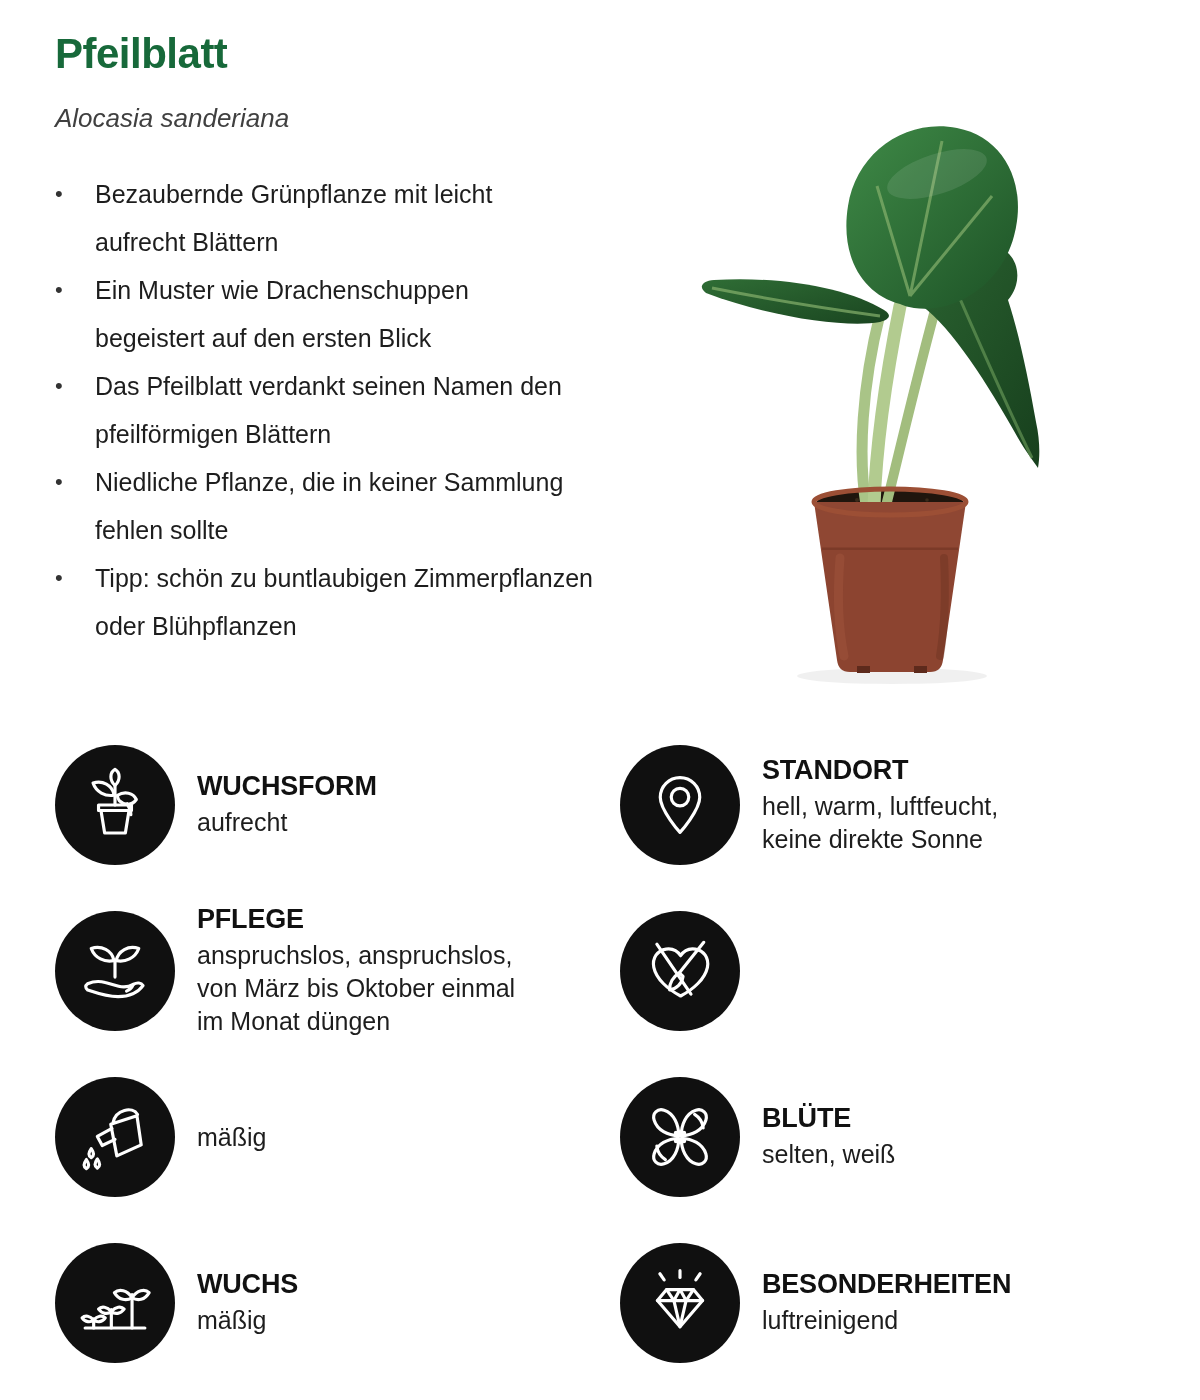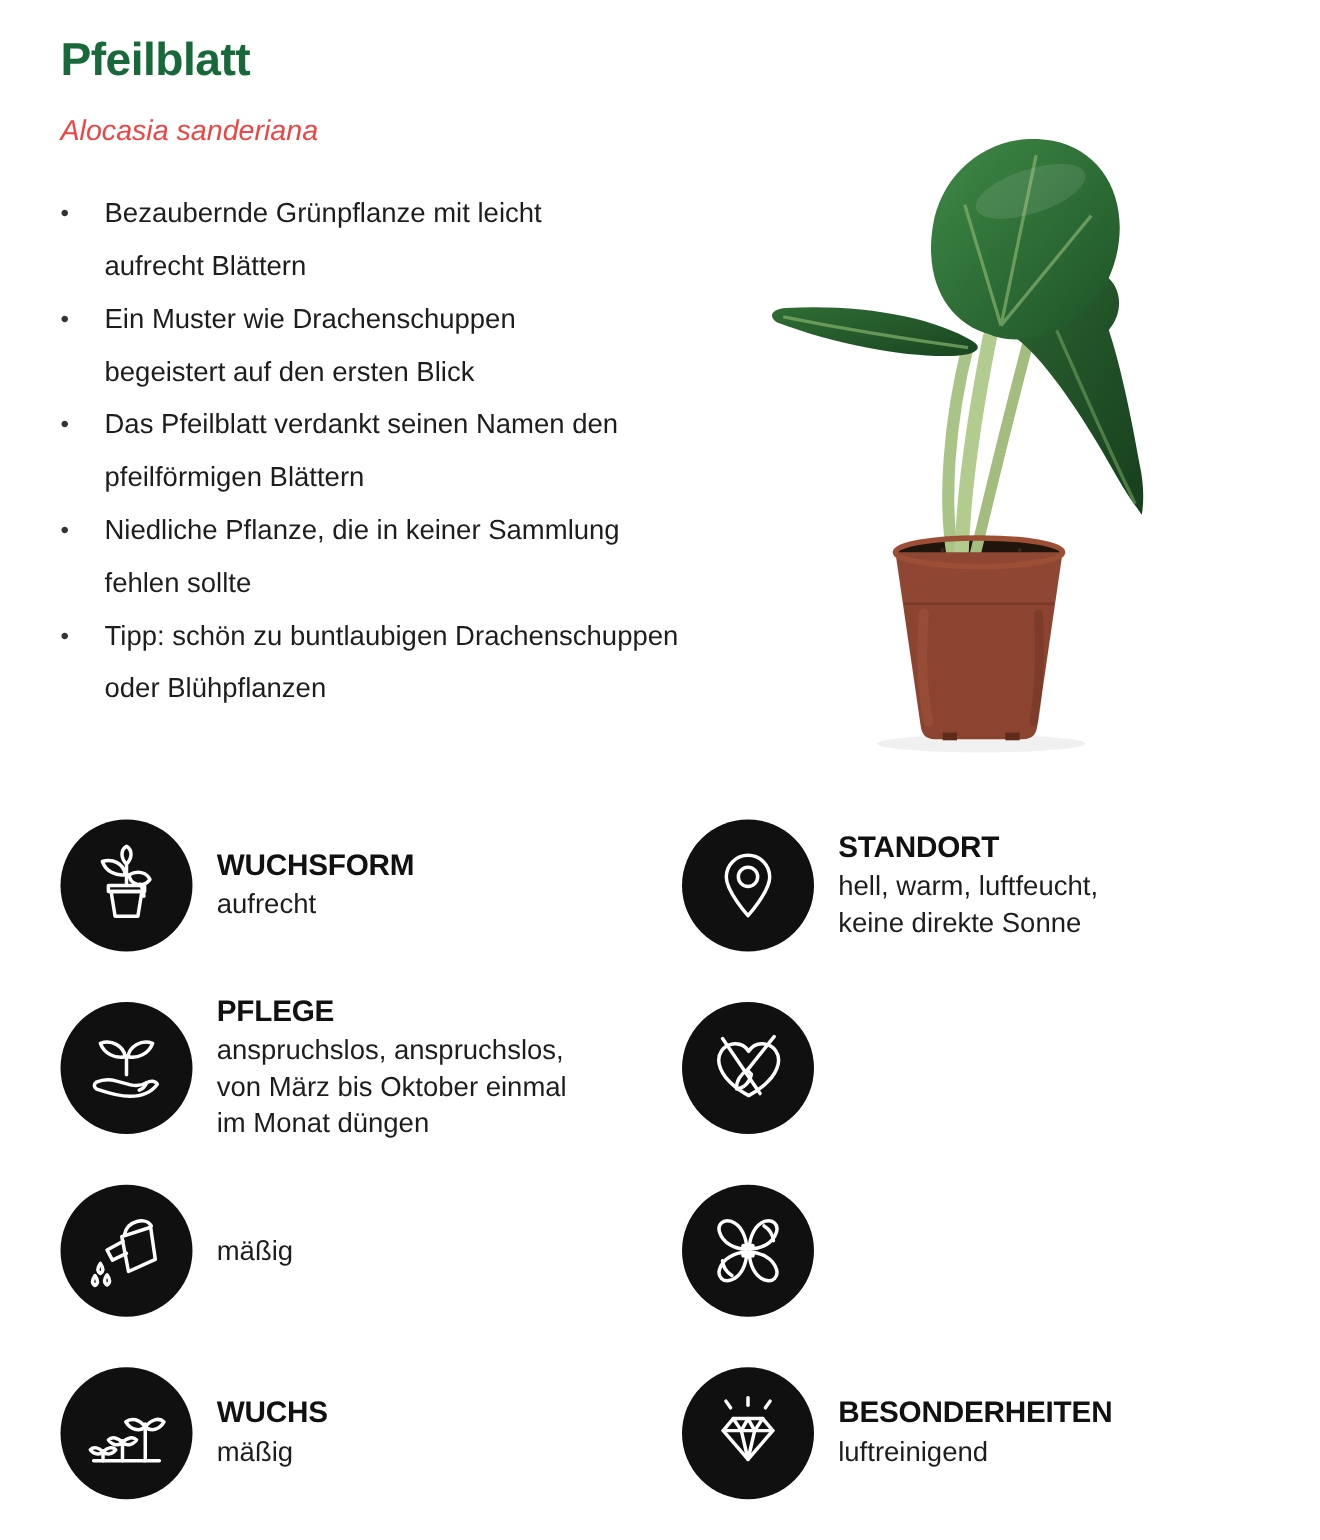--- a/index.html
+++ b/index.html
@@ -12,21 +12,21 @@
   .page{
     position:relative;width:1196px;height:1400px;background:#fff;overflow:hidden;
     font-family:Liberation Sans, sans-serif;color:var(--body-text);
   }
   .title{
     position:absolute;left:55px;top:30px;margin:0;
     font-size:42px;font-weight:700;letter-spacing:-0.5px;color:var(--title-green);
   }
   .subtitle{
     position:absolute;left:55px;top:103px;
-    font-size:26px;font-style:italic;color:#ef4444;
+    font-size:26px;font-style:italic;color:#404040;
   }
   .bullets{
     position:absolute;left:55px;top:170px;width:590px;
     list-style:none;margin:0;padding:0;
     font-size:25px;line-height:48px;color:#1d1d1d;
   }
   .bullets li{position:relative;margin:0;padding-left:40px;}
   .bullets .dot{
     position:absolute;left:0;top:0;width:20px;text-align:left;
     font-size:22px;color:#333;
@@ -78,21 +78,21 @@
       <span>Das Pfeilblatt verdankt seinen Namen den</span><br>
       <span>pfeilförmigen Blättern</span>
     </li>
     <li>
       <span class="dot">•</span>
       <span>Niedliche Pflanze, die in keiner Sammlung</span><br>
       <span>fehlen sollte</span>
     </li>
     <li>
       <span class="dot">•</span>
-      <span>Tipp: schön zu buntlaubigen Drachenschuppen</span><br>
+      <span>Tipp: schön zu buntlaubigen Zimmerpflanzen</span><br>
       <span>oder Blühpflanzen</span>
     </li>
   </ul>
 
   <svg class="plant" viewBox="0 0 500 625" aria-hidden="true">
     <defs>
       <linearGradient id="gTop" x1="0" y1="0" x2="1" y2="1">
         <stop offset="0" stop-color="#3f8a47"></stop>
           <stop offset="1" stop-color="#1d5226"></stop>
       </linearGradient>
@@ -230,20 +230,24 @@
           <path d="M31 33 C31 42 27 51.5 19 54 C13.5 55.7 9 51.5 10.8 45.8 C13.4 37.5 22 33.5 31 33 Z"></path>
           <path d="M33 33 C33 42 37 51.5 45 54 C50.5 55.7 55 51.5 53.2 45.8 C50.6 37.5 42 33.5 33 33 Z"></path>
           <path d="M44 13.5 C48 16 50.5 20 51 24.5"></path>
           <path d="M20 50.5 C16 48 13.5 44 13 39.5"></path>
           <circle class="fdot" cx="28.8" cy="28.8" r="1.9"></circle>
           <circle class="fdot" cx="35.2" cy="28.8" r="1.9"></circle>
           <circle class="fdot" cx="28.8" cy="35.2" r="1.9"></circle>
           <circle class="fdot" cx="35.2" cy="35.2" r="1.9"></circle>
         </svg>
       </div>
+      <div class="tx">
+        <div class="h">BLÜTE</div>
+        <div class="v">selten, weiß</div>
+      </div>
     </div>
 
     <div class="tile">
       <div class="badge">
         <svg class="icon" viewBox="0 0 64 64">
           <path d="M7.5 52.5 L56.5 52.5"></path>
           <path d="M14.5 52.5 L14.5 45"></path>
           <path d="M14.5 46 C11.5 42.5 7.5 41.8 5 44.2 C7.5 47.8 11.8 48.3 14.5 46 Z"></path>
           <path d="M14.5 46 C17.5 42.5 21.5 41.8 24 44.2 C21.5 47.8 17.2 48.3 14.5 46 Z"></path>
           <path d="M29 52.5 L29 37.5"></path>

